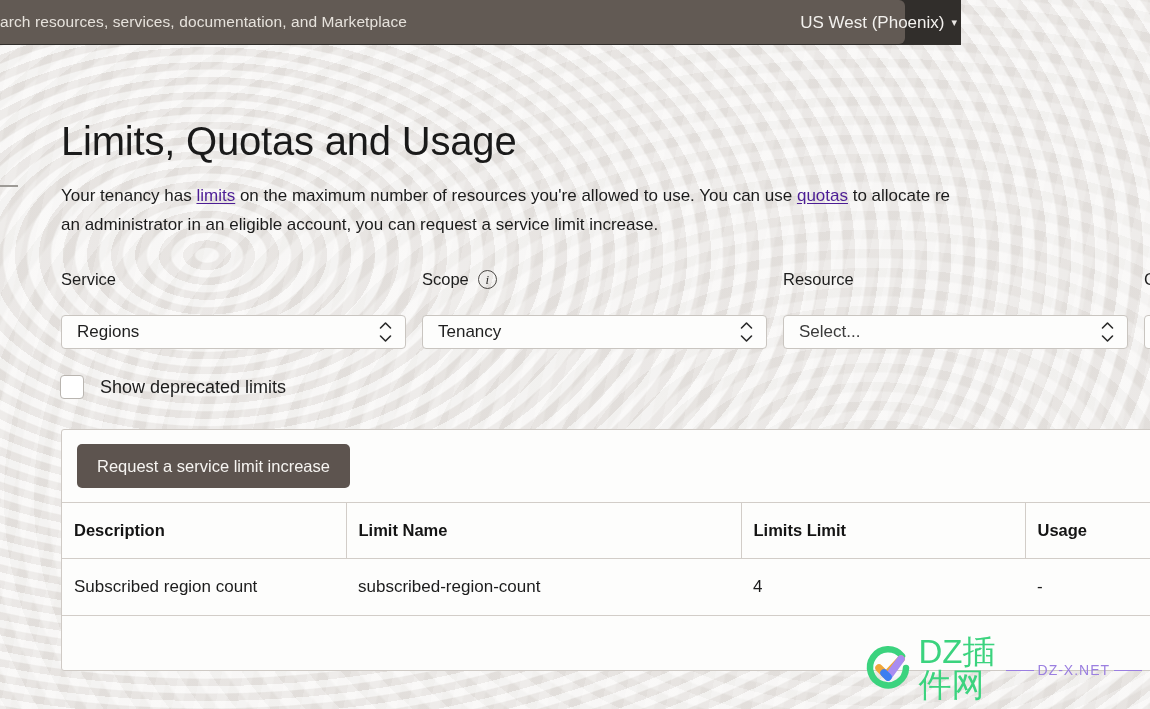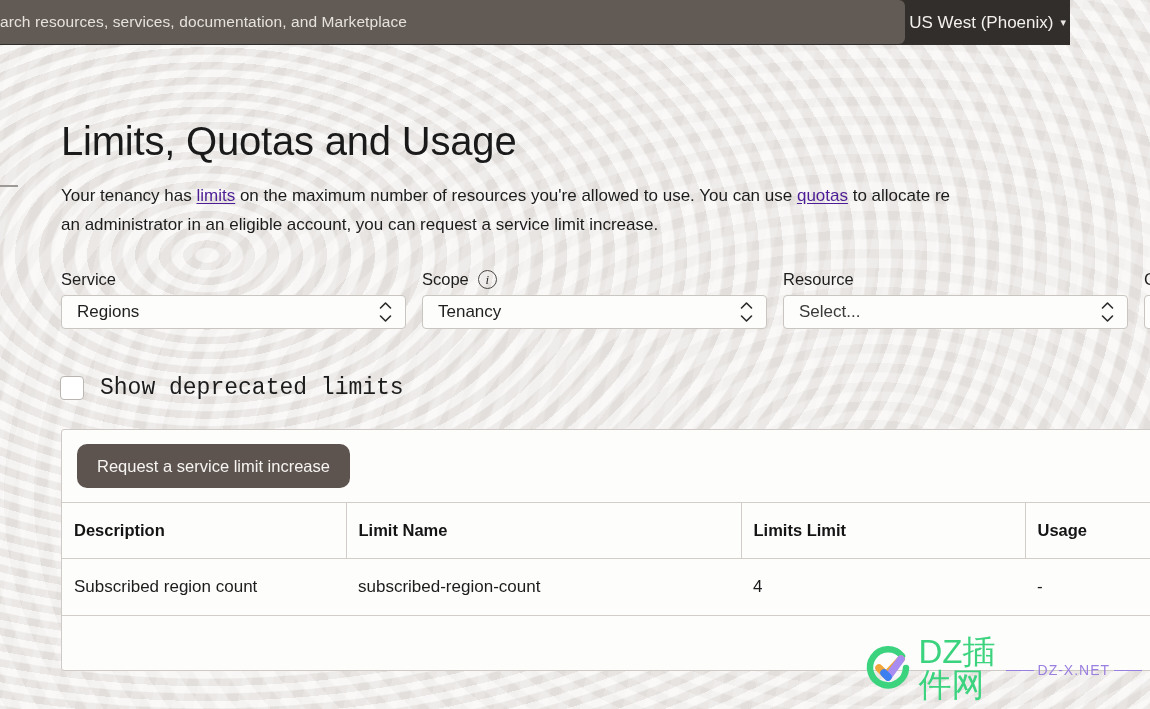--- a/index.html
+++ b/index.html
@@ -35,21 +35,21 @@
       repeating-linear-gradient(102deg,
         rgba(255,255,255,0.33) 0px, rgba(255,255,255,0.33) 9px,
         rgba(203,198,193,0.20) 11px, rgba(203,198,193,0.20) 21px);
     opacity: .75;
   }
 
   
   .topbar {
     position: absolute;
     left: 0; top: 0;
-    width: 1070px; height: 45px;
+    width: 961px; height: 45px;
     background: #312e2b;
     z-index: 10;
   }
   .search-pill {
     position: absolute;
     left: -30px; top: 0;
     width: 935px; height: 44px;
     background: #625a54;
     border-radius: 0 6px 6px 0;
     display: flex;
@@ -131,21 +131,21 @@
   .field { width: 361px; }
   .field.clipped { width: 361px; }
 
   .field-label {
     display: flex;
     align-items: center;
     gap: 9px;
     font-size: 16.5px;
     color: #1d1d1d;
     height: 24px;
-    margin-bottom: 4px;
+    margin-bottom: 24px;
     white-space: nowrap;
   }
   .info-icon {
     width: 19px; height: 19px;
     border: 1.4px solid #4a4744;
     border-radius: 50%;
     display: inline-flex;
     align-items: center;
     justify-content: center;
     font-family: "Liberation Serif", serif;
@@ -190,24 +190,23 @@
     align-items: center;
     gap: 16px;
   }
   .checkbox {
     width: 24px; height: 24px;
     background: #fff;
     border: 1.5px solid #b9b5b0;
     border-radius: 4px;
   }
   .checkbox-label {
-    font-size: 23px;
+    font-size: 18px;
     color: #1c1c1c;
     white-space: nowrap;
-    font-family: Liberation Mono, monospace;
   }
 
   
   .table-card {
     position: absolute;
     left: 61px; top: 384px;
     width: 1104px;
     background: #fdfdfc;
     border: 1px solid #cfcac5;
     border-radius: 3px;
@@ -217,21 +216,21 @@
   .table-toolbar {
     height: 72px;
     display: flex;
     align-items: center;
     padding-left: 15px;
   }
   .btn-primary {
     background: #5d544f;
     color: #f6f4f1;
     border: none;
-    border-radius: 10px;
+    border-radius: 5px;
     height: 44px;
     padding: 0 20px;
     font-size: 16.5px;
     font-family: "Liberation Sans", sans-serif;
     cursor: pointer;
     white-space: nowrap;
   }
 
   table.limits {
     width: 100%;

